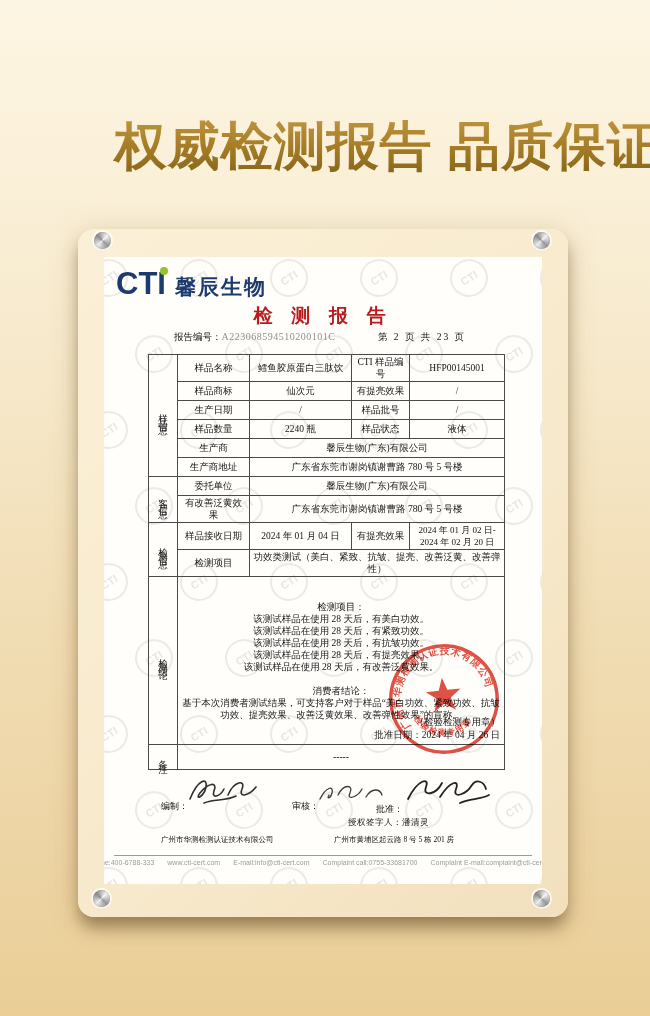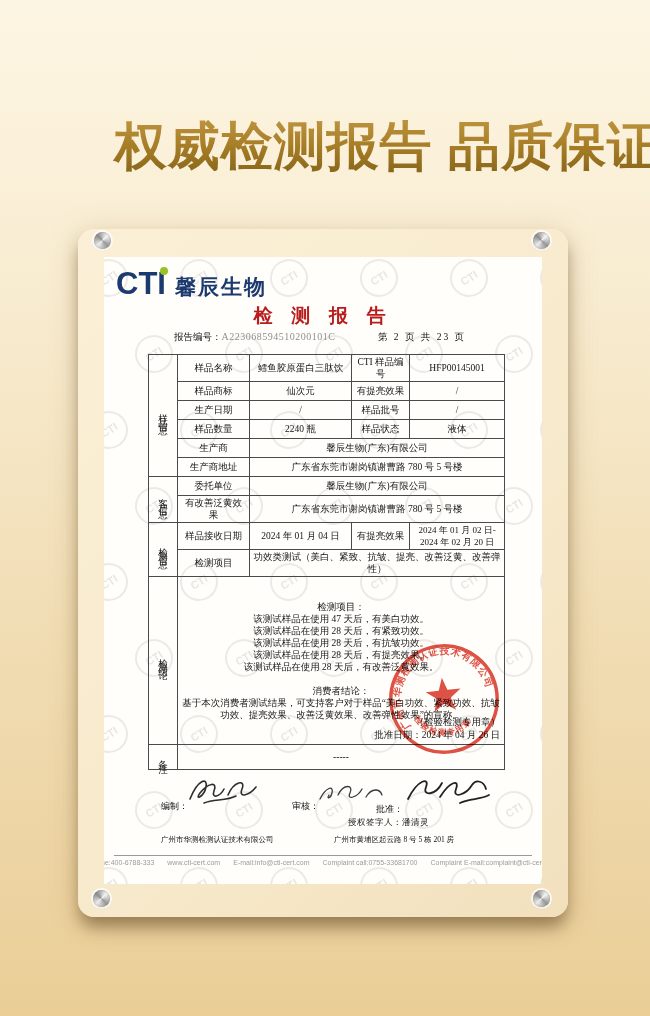--- a/index.html
+++ b/index.html
@@ -210,21 +210,21 @@
 2024 年 02 月 20 日</td>
         </tr>
         <tr class="h18">
           <td>检测项目</td>
           <td colspan="3">功效类测试（美白、紧致、抗皱、提亮、改善泛黄、改善弹性）</td>
         </tr>
         <tr>
           <td class="sec"><span class="vert">检测结论</span></td>
           <td class="concl" colspan="4">
             <div class="c-title">检测项目：</div>
-            <div>该测试样品在使用 47 天后，有美白功效。</div>
+            <div>该测试样品在使用 28 天后，有美白功效。</div>
             <div>该测试样品在使用 28 天后，有紧致功效。</div>
             <div>该测试样品在使用 28 天后，有抗皱功效。</div>
             <div>该测试样品在使用 28 天后，有提亮效果。</div>
             <div>该测试样品在使用 28 天后，有改善泛黄效果。</div>
             <div class="c-title consumer">消费者结论：</div>
             <div>基于本次消费者测试结果，可支持客户对于样品“美白功效、紧致功效、抗皱功效、提亮效果、改善泛黄效果、改善弹性效果”的宣称。</div>
             <div class="seal-meta">
               <div>（检验检测专用章）</div>
               <div>批准日期：2024 年 04 月 26 日</div>
             </div>

